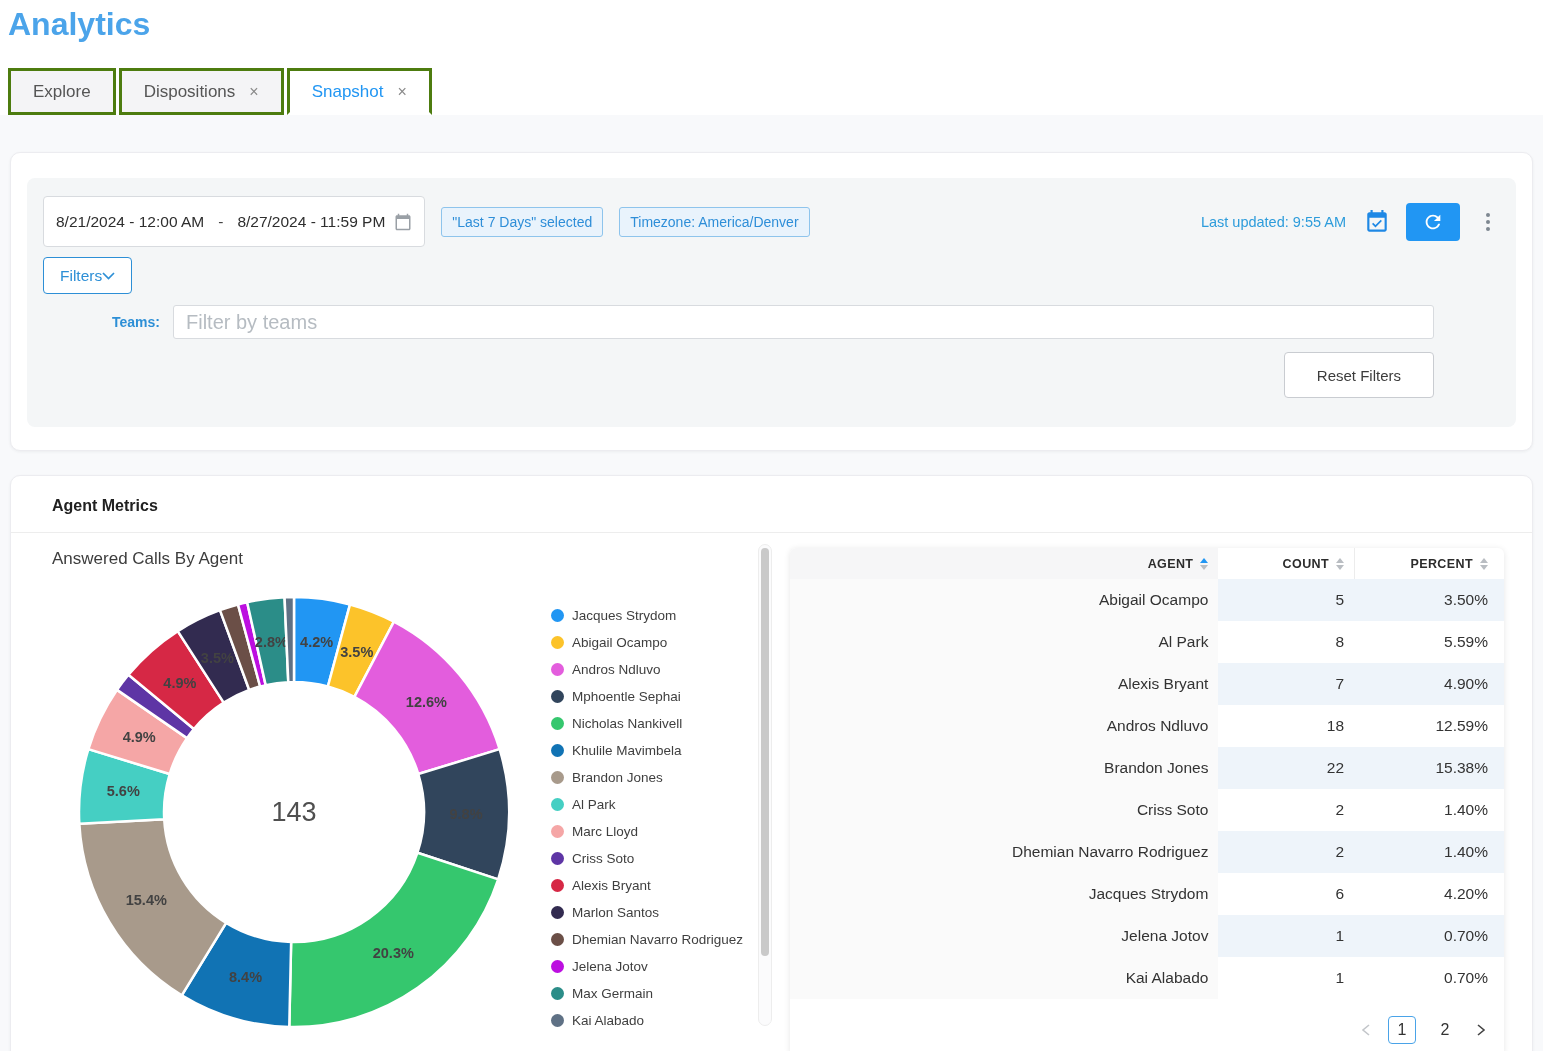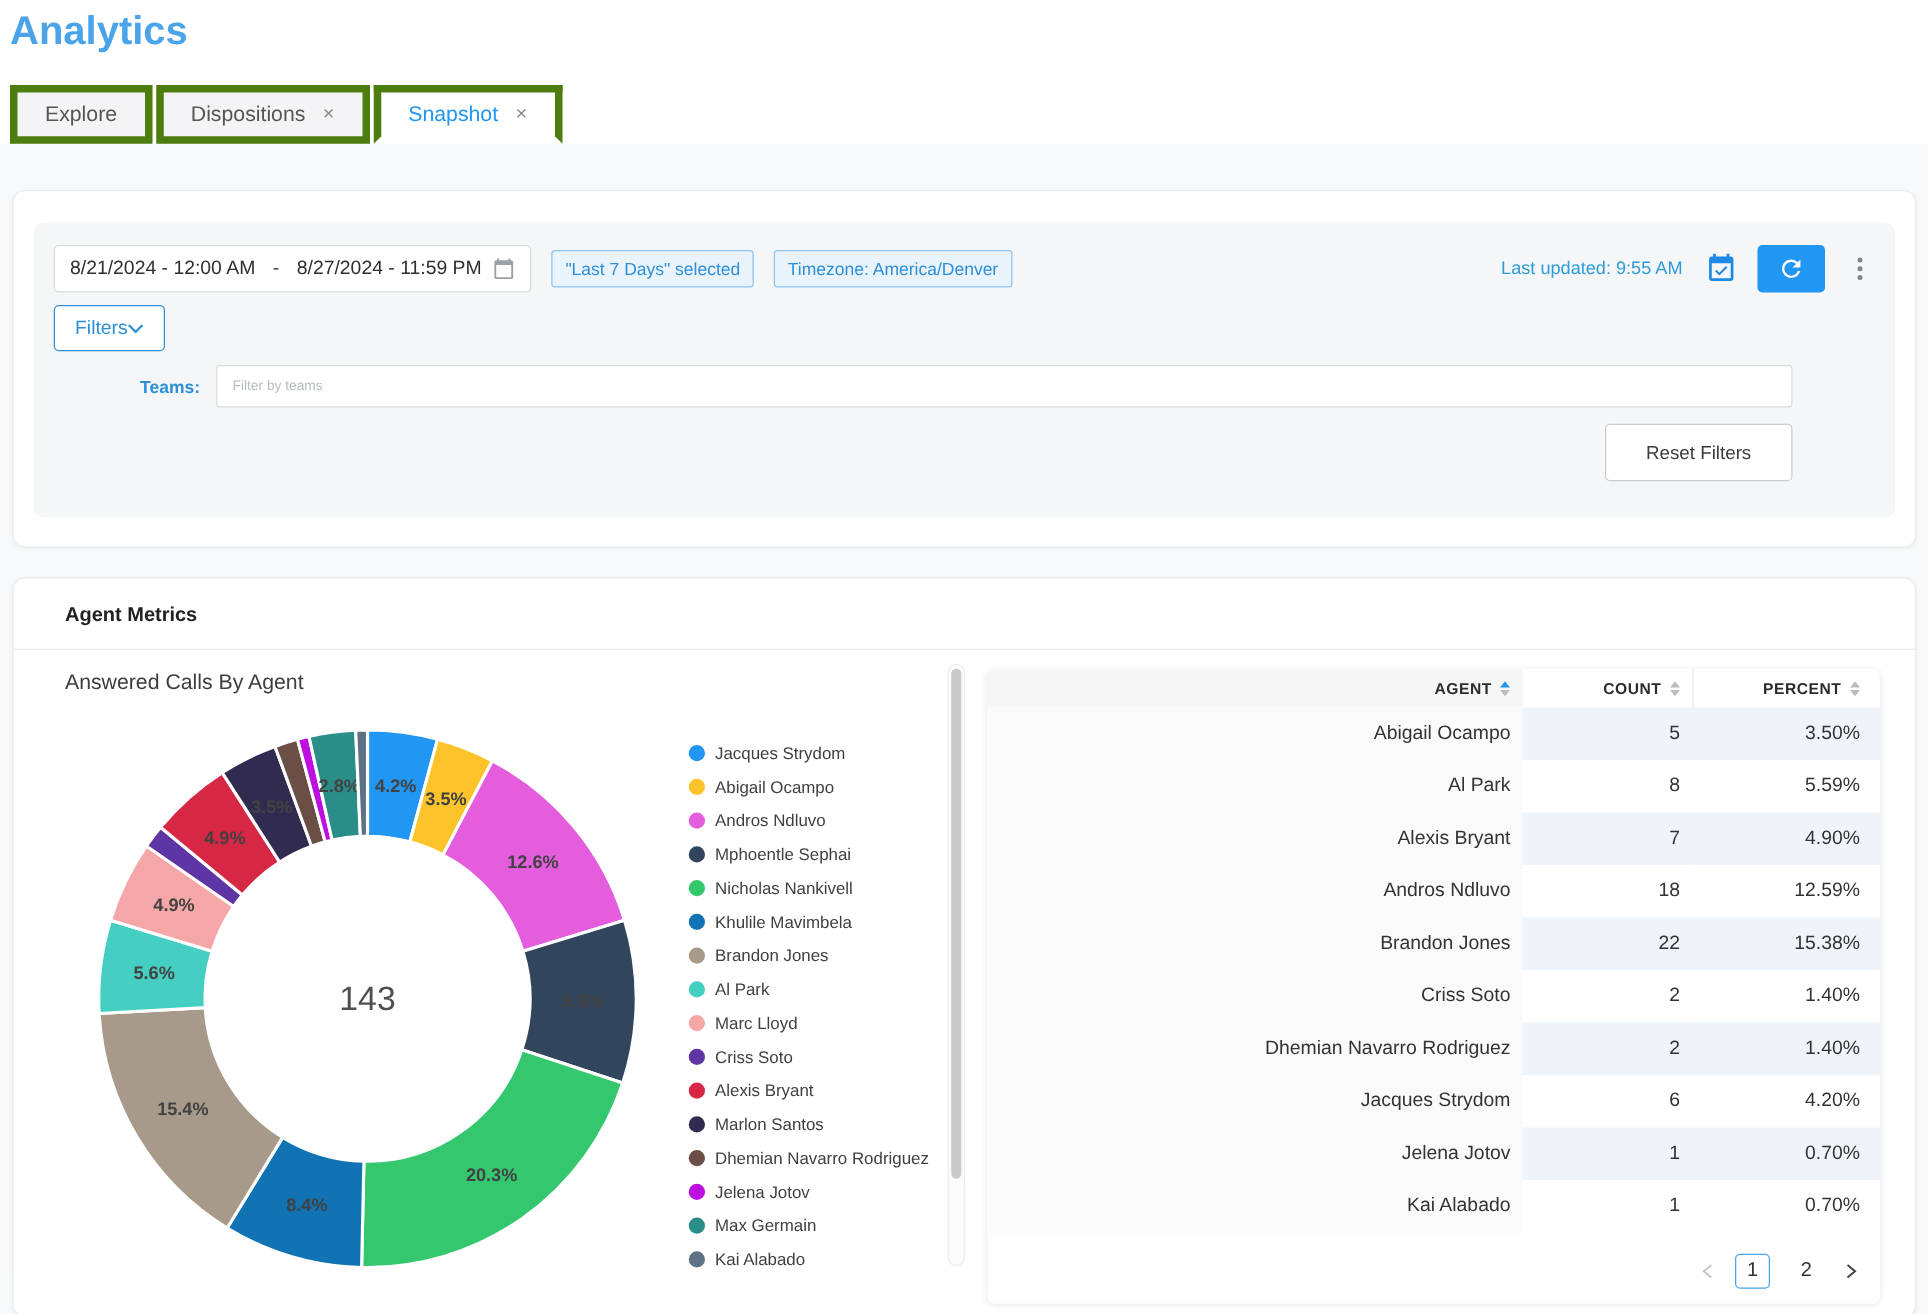--- a/index.html
+++ b/index.html
@@ -6,53 +6,53 @@
   html,body { margin:0; padding:0; }
   body {
     width:1543px; height:1051px; overflow:hidden; background:#fff;
     font-family:"Liberation Sans", sans-serif; color:#333;
   }
   .page-title { color:#4ba4ea; font-size:32px; font-weight:700; margin:6px 0 0 8px; line-height:36px; }
 
   
   .tabbar { display:flex; gap:3px; margin:26px 0 0 8px; position:relative; z-index:2; }
   .tab { display:flex; align-items:center; gap:14px; padding:0 22px; height:47px;
-         background:#f4f4f6; border:6px solid #4d7c0f; font-size:17px; color:#555; cursor:pointer; }
+         background:#f4f4f6; border:3px solid #4d7c0f; font-size:17px; color:#555; cursor:pointer; }
   .tab.active { background:#fff; color:#2196f3; border-bottom-color:#fff; }
   .tab-close { color:#8a8a8a; font-size:16px; line-height:1; }
 
   
   .content { background:#f8f9fb; padding:37px 10px 0; height:936px; }
 
   .card { background:#fff; border:1px solid #ececf0; border-radius:10px; box-shadow:0 1px 3px rgba(33,43,54,.06); }
 
   
   .filter-card { padding:25px 16px 23px; margin-bottom:24px; }
   .filter-inner { background:#f4f6f7; border-radius:8px; padding:18px 16px 29px; }
   .filter-row1 { display:flex; align-items:center; }
-  .date-range { background:#fff; border:1px solid #d8dbdf; border-radius:4px; padding:0 12px; height:38px;
+  .date-range { background:#fff; border:1px solid #d8dbdf; border-radius:4px; padding:0 12px; height:51px;
                 display:flex; align-items:center; gap:9px; font-size:15.5px; color:#2e2e2e; cursor:pointer; }
   .date-sep { margin:0 5px; color:#444; }
   .badge { background:#e9f3fc; border:1px solid #8ec4ec; color:#2e8ed8; font-size:14px; border-radius:3px;
            padding:6px 10px; margin-left:16px; white-space:nowrap; }
   .last-updated { color:#2d9cdb; font-size:14.5px; margin-left:auto; }
   .icon-btn { background:none; border:none; padding:0; margin-left:18px; cursor:pointer; display:flex; align-items:center; }
   .refresh-btn { margin-left:16px; width:54px; height:38px; background:#2196f3; border:none; border-radius:4px;
                  display:flex; align-items:center; justify-content:center; cursor:pointer; }
   .kebab { margin-left:22px; margin-right:6px; display:flex; flex-direction:column; gap:3px; background:none; border:none; padding:4px; cursor:pointer; }
   .kebab i { width:4px; height:4px; border-radius:50%; background:#7d8790; }
 
   .filter-row2 { margin-top:10px; }
   .filters-btn { background:#fff; border:1px solid #2d8fd6; color:#2d8fd6; border-radius:4px; height:37px;
                  padding:0 16px; font-size:15.5px; display:inline-flex; align-items:center; cursor:pointer; }
 
   .filter-row3 { margin-top:11px; display:flex; align-items:center; }
   .teams-label { width:130px; text-align:right; padding-right:13px; color:#2d8fd6; font-weight:700; font-size:14px; }
   .teams-input { flex:1; height:34px; border:1px solid #d8dbdf; border-radius:3px; padding:0 12px;
-                 font-size:11px; color:#333; margin-right:66px; background:#fff; outline:none; }
+                 font-size:20px; color:#333; margin-right:66px; background:#fff; outline:none; }
   .teams-input::placeholder { color:#b6bcc2; }
 
   .filter-row4 { margin-top:13px; display:flex; justify-content:flex-end; padding-right:66px; }
   .reset-btn { background:#fff; border:1px solid #c9ccd1; border-radius:4px; height:46px; padding:0 32px;
                font-size:15px; color:#3c3c3c; cursor:pointer; }
 
   
   .metrics-card { height:592px; overflow:hidden; padding:0; }
   .metrics-header { padding:21px 0 17px 41px; font-size:16px; font-weight:700; color:#212121; border-bottom:1px solid #ededed; }
   .metrics-body { display:flex; padding:9px 14px 0 15px; }

